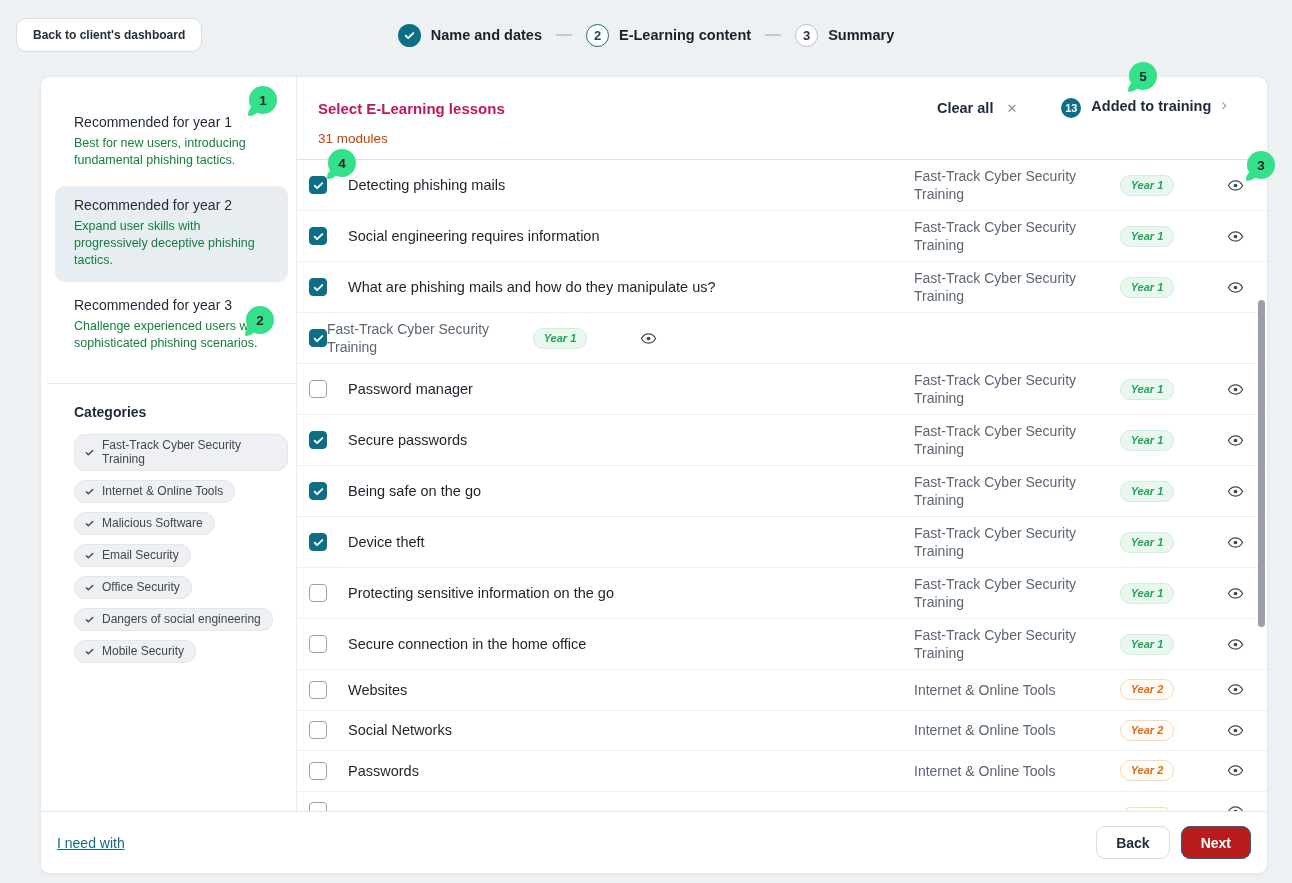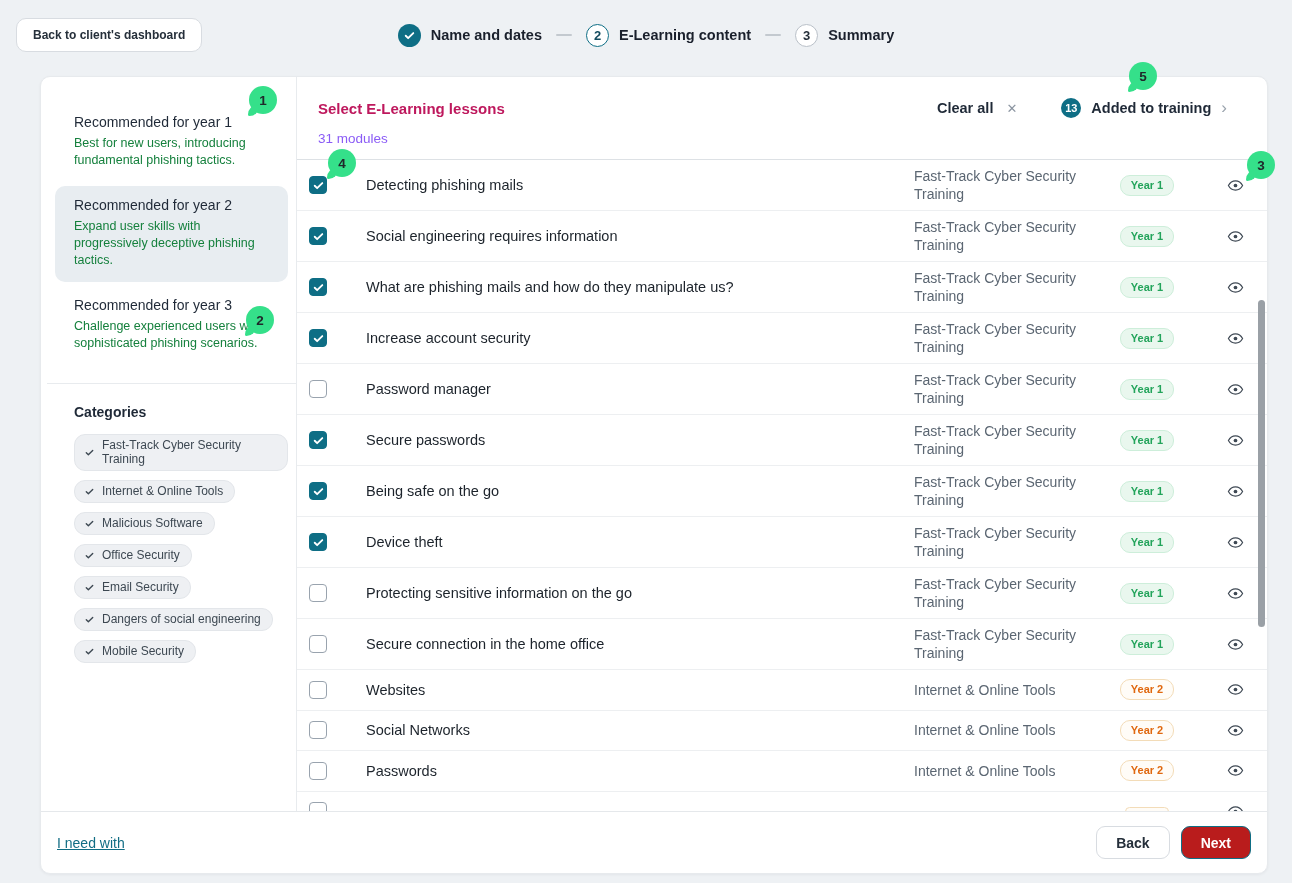--- a/index.html
+++ b/index.html
@@ -58,45 +58,45 @@
 
   
   .main { grid-row:1; grid-column:2; display:flex; flex-direction:column; overflow:hidden; }
   .main-header { padding:21px 18px 0 21px; border-bottom:1px solid #dde1e5; }
   .main-header-row { display:flex; align-items:center; }
   .main-title { font-size:15px; font-weight:700; color:#be185d; }
   .spacer { flex:1; }
   .clear-all { display:flex; align-items:center; gap:13px; cursor:pointer; margin-right:44px; }
   .clear-all-label { font-size:14.5px; font-weight:700; color:#1f2937; }
   .clear-x { font-size:13px; color:#8b95a1; }
-  .added { display:flex; align-items:center; gap:10px; cursor:pointer; margin-right:22px; }
+  .added { display:flex; align-items:flex-start; gap:10px; cursor:pointer; margin-right:22px; }
   .added-count {
     width:20px; height:20px; border-radius:50%; background:#0e6e85; color:#fff;
     font-size:11px; font-weight:700; display:flex; align-items:center; justify-content:center;
   }
   .added-label { font-size:14.5px; font-weight:700; color:#1f2937; }
   .added-chevron { font-size:17px; color:#9aa3ad; line-height:1; margin-top:-2px; }
-  .modules-count { font-size:13.5px; color:#8b5cf6; margin:13px 0 13px 0; }
+  .modules-count { font-size:13.5px; color:#c2410c; margin:13px 0 13px 0; }
 
   .lesson-list { flex:1; overflow:hidden; position:relative; }
   .row {
     display:flex; align-items:center; min-height:40.5px;
     padding:7px 14px 7px 12px; border-bottom:1px solid #edeff1;
   }
   .cb {
     flex:0 0 18px; width:18px; height:18px; border-radius:4px;
     border:1.5px solid #99a3ae; background:#fff; cursor:pointer;
     display:flex; align-items:center; justify-content:center;
   }
   .cb svg { display:none; }
   .cb.checked { background:#0e6e85; border-color:#0e6e85; }
   .cb.checked svg { display:block; }
-  .row-title { flex:1; padding-left:39px; font-size:14.5px; color:#1c232b; }
+  .row-title { flex:1; padding-left:21px; font-size:14.5px; color:#1c232b; }
   .row-cat { flex:0 0 163px; font-size:14px; line-height:18px; color:#5b6672; }
-  .pill-wrap { flex:0 0 140px; display:flex; justify-content:center; }
+  .pill-wrap { flex:0 0 140px; display:flex; justify-content:center;font-style:italic; }
   .pill {
     min-width:44px; text-align:center; font-size:11px; font-weight:700;
     padding:3px 10px 4px 10px; border-radius:10px;
   }
   .pill.year-green { background:#e9f7ee; color:#23a45b; border:1px solid #cdeeda; }
   .pill.year-orange { background:#fffcf7; color:#e0680f; border:1px solid #f3dcb8; }
   .eye-wrap { flex:0 0 36px; display:flex; justify-content:center; cursor:pointer; }
 
   .scroll-thumb {
     position:absolute; right:2px; top:140px; width:7px; height:327px;
@@ -198,28 +198,28 @@
           <svg width="11" height="11" viewBox="0 0 24 24" fill="none" stroke="#3d4852" stroke-width="3" stroke-linecap="round" stroke-linejoin="round">
               <path d="M5 12.5l4.5 4.5L19 7.5"></path>
             </svg>
           <span>Malicious Software</span>
         </span></div>
 
         <div><span class="chip">
           <svg width="11" height="11" viewBox="0 0 24 24" fill="none" stroke="#3d4852" stroke-width="3" stroke-linecap="round" stroke-linejoin="round">
               <path d="M5 12.5l4.5 4.5L19 7.5"></path>
             </svg>
+          <span>Email Security</span>
+        </span></div>
+
+        <div><span class="chip">
+          <svg width="11" height="11" viewBox="0 0 24 24" fill="none" stroke="#3d4852" stroke-width="3" stroke-linecap="round" stroke-linejoin="round">
+              <path d="M5 12.5l4.5 4.5L19 7.5"></path>
+            </svg>
           <span>Office Security</span>
-        </span></div>
-
-        <div><span class="chip">
-          <svg width="11" height="11" viewBox="0 0 24 24" fill="none" stroke="#3d4852" stroke-width="3" stroke-linecap="round" stroke-linejoin="round">
-              <path d="M5 12.5l4.5 4.5L19 7.5"></path>
-            </svg>
-          <span>Email Security</span>
         </span></div>
 
         <div><span class="chip">
           <svg width="11" height="11" viewBox="0 0 24 24" fill="none" stroke="#3d4852" stroke-width="3" stroke-linecap="round" stroke-linejoin="round">
               <path d="M5 12.5l4.5 4.5L19 7.5"></path>
             </svg>
           <span>Dangers of social engineering</span>
         </span></div>
 
         <div><span class="chip">
@@ -307,21 +307,20 @@
             </svg>
           </span>
         </div>
 
         <div class="row">
           <span class="cb checked">
             <svg width="13" height="13" viewBox="0 0 24 24" fill="none" stroke="#fff" stroke-width="3.4" stroke-linecap="round" stroke-linejoin="round">
               <path d="M5 12.5l4.5 4.5L19 7.5"></path>
             </svg>
           </span>
-          <span class="row-title">Increase account security</span>
           <span class="row-cat">Fast-Track Cyber Security Training</span>
           <span class="pill-wrap">
             <span class="pill year-green">Year 1</span>
           </span>
           <span class="eye-wrap">
             <svg width="17" height="17" viewBox="0 0 24 24" fill="none" stroke="#3f4954" stroke-width="1.7">
               <path d="M2 12s3.5-6.5 10-6.5S22 12 22 12s-3.5 6.5-10 6.5S2 12 2 12z"></path>
               <circle cx="12" cy="12" r="2.6" fill="#3f4954" stroke="none"></circle>
             </svg>
           </span>

